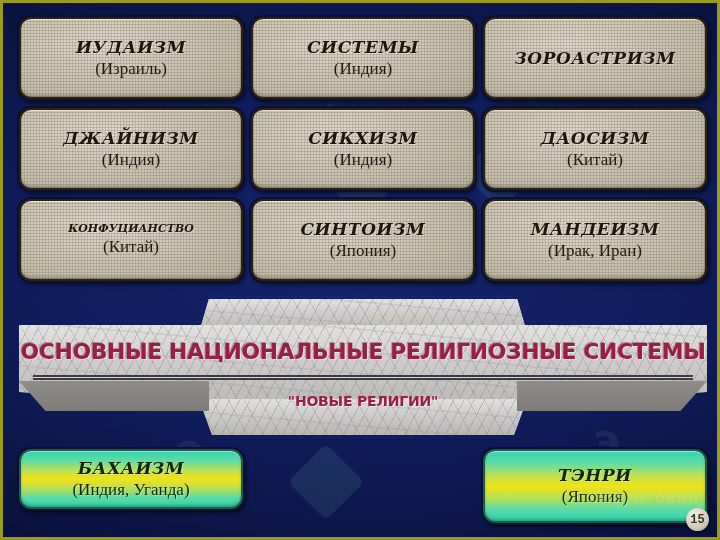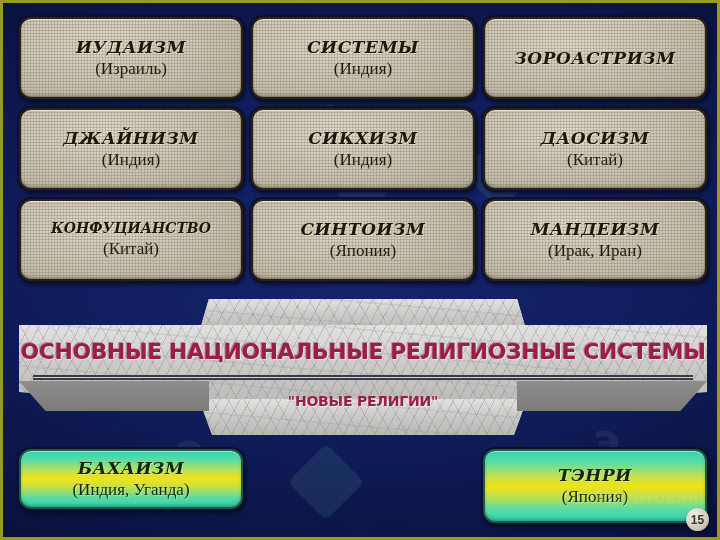--- a/index.html
+++ b/index.html
@@ -111,21 +111,21 @@
     font-style: italic;
     font-weight: 700;
     font-size: 17px;
     letter-spacing: .6px;
     color: #20170c;
     font-family: "DejaVu Serif", serif;
     text-shadow: 1px 1px 0 rgba(255,255,255,.35);
     white-space: nowrap;
     line-height: 1.1;
   }
-  .c-title.small { font-size: 14px; letter-spacing: 0; }
+  .c-title.small { font-size: 11px; letter-spacing: 0; }
 
   .c-sub {
     font-size: 17px;
     color: #241a0e;
     font-family: "Liberation Serif", serif;
     margin-top: 3px;
     white-space: nowrap;
     line-height: 1.1;
   }
 
@@ -221,21 +221,21 @@
   }
 
   
   #badge {
     position: absolute;
     right: 8px; bottom: 6px;
     width: 23px; height: 23px;
     border-radius: 50%;
     background: radial-gradient(circle at 36% 30%, #f2efe6 0%, #cfcabb 60%, #a9a393 100%);
     color: #3b3525;
-    font-family: Liberation Sans, sans-serif;
+    font-family: Liberation Mono, monospace;
     font-size: 12px;
     font-weight: 700;
     display: flex;
     align-items: center;
     justify-content: center;
     z-index: 6;
     box-shadow: 0 1px 2px rgba(0,0,0,.6);
   }
 
   

